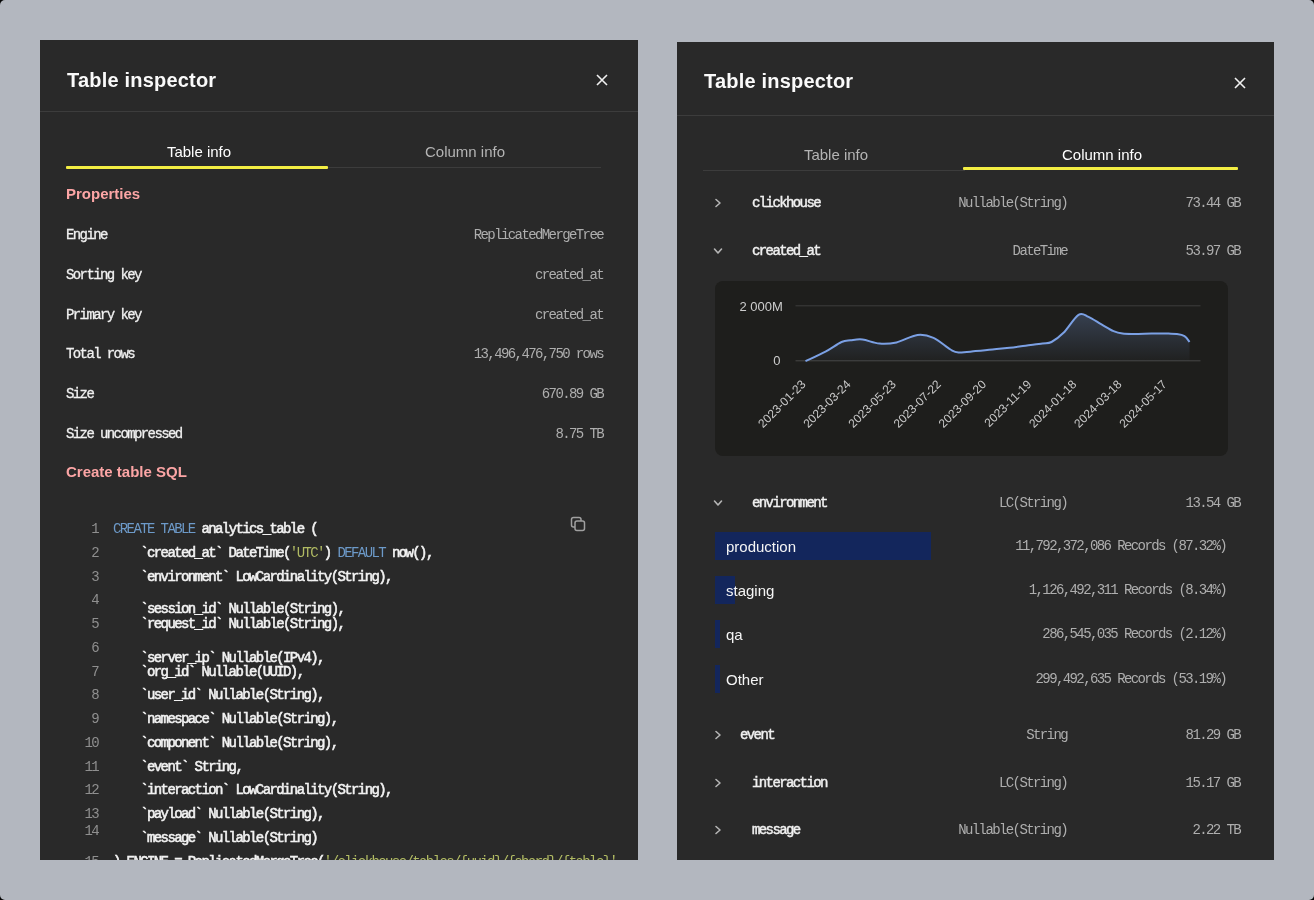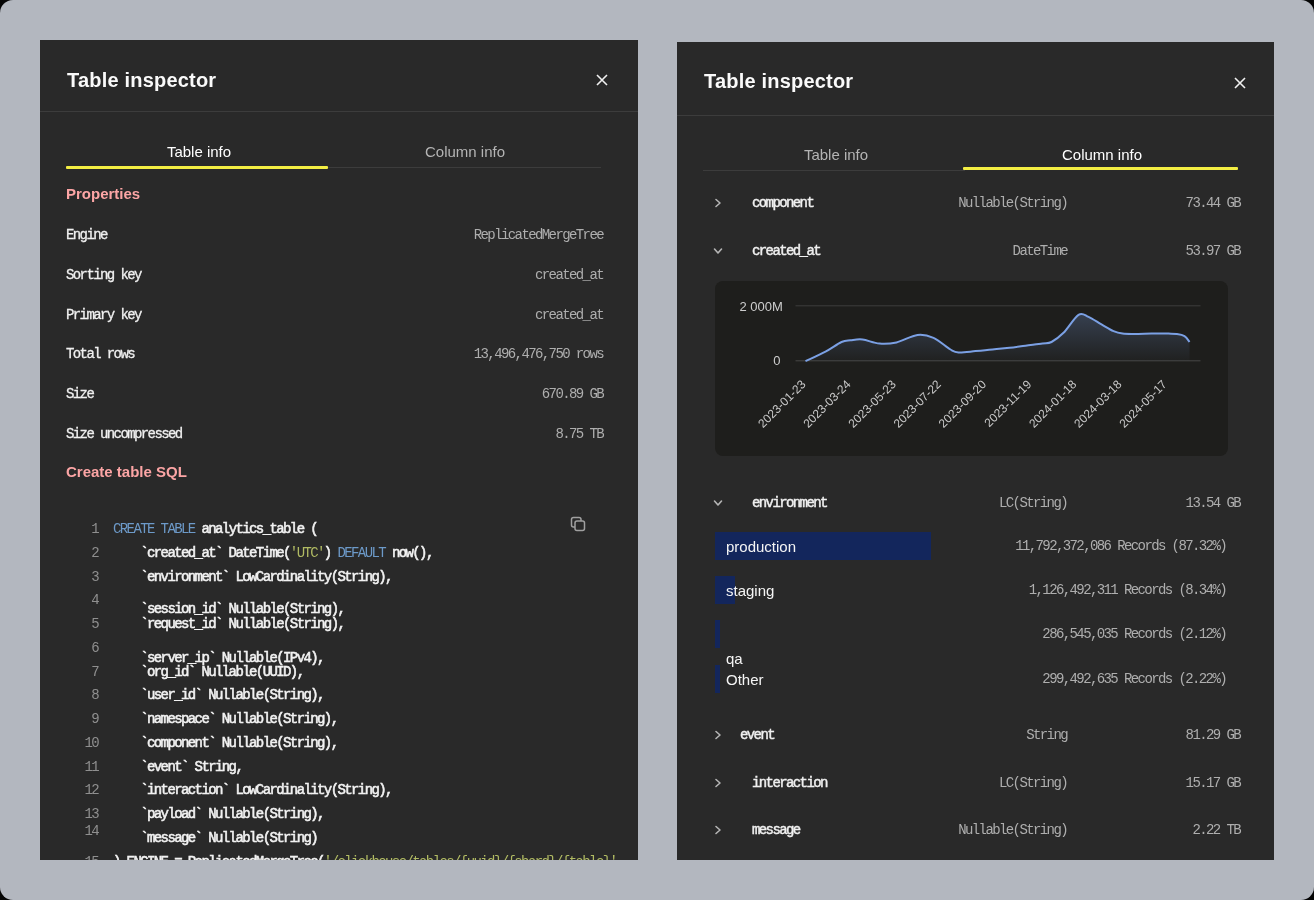--- a/index.html
+++ b/index.html
@@ -1,17 +1,17 @@
 <!DOCTYPE html>
 <html><head>
 <meta charset="utf-8">
 <style>
 * { margin:0; padding:0; box-sizing:border-box; }
 html,body { width:1314px; height:900px; background:#050505; overflow:hidden; }
-.page { position:absolute; left:0; top:0; width:1314px; height:900px; background:#b3b7bf; border-radius:13px; overflow:hidden; }
+.page { position:absolute; left:0; top:0; width:1314px; height:900px; background:#b3b7bf; border-radius:5px; overflow:hidden; }
 .modal { position:absolute; top:40px; height:820px; background:#292929; overflow:hidden; }
 #m1 { left:40px; width:598px; }
 #m2 { left:677px; width:597px; top:42px; height:818px; }
 .abs { position:absolute; }
 .title { font:700 20px "Liberation Sans", sans-serif; color:#fafafa; letter-spacing:0.2px; }
 .hdiv { position:absolute; left:0; width:100%; height:1px; background:#3c3c3c; }
 .tabtxt { font:400 15px "Liberation Sans", sans-serif; text-align:center; }
 .tab-on { color:#ffffff; }
 .tab-off { color:#b4b4b4; }
 .yellow { position:absolute; height:3px; background:#f3ee43; border-radius:1px; }
@@ -111,21 +111,21 @@
 
   <div class="abs tabtxt tab-off" style="left:26px; top:106px; width:266px;">Table info</div>
   <div class="abs tabtxt tab-on" style="left:292px; top:106px; width:266px;">Column info</div>
   <div class="grayline" style="left:26px; top:130px; width:262px;"></div>
   <div class="yellow" style="left:286px; top:127px; width:275px;"></div>
 
   <div id="collist">
           <svg class="abs" style="left:36px; top:158px;" width="10" height="10" viewBox="0 0 10 10">
             <path class="chev" d="M3 1.5 L7 5 L3 8.5"></path>
           </svg>
-          <div class="abs mono mlabel" style="left:75px; top:155px; -webkit-text-stroke:0.45px currentColor;">component</div>
+          <div class="abs mono mlabel" style="left:75px; top:155px; -webkit-text-stroke:0.45px currentColor;">clickhouse</div>
           <div class="abs mono mval" style="right:207px; top:155px;">Nullable(String)</div>
           <div class="abs mono mval" style="right:34px; top:155px;">73.44 GB</div>
           <svg class="abs" style="left:36px; top:206px;" width="10" height="10" viewBox="0 0 10 10">
             <path class="chev" d="M1.5 3 L5 7 L8.5 3"></path>
           </svg>
           <div class="abs mono mlabel" style="left:75px; top:203px; -webkit-text-stroke:0.45px currentColor;">created_at</div>
           <div class="abs mono mval" style="right:207px; top:203px;">DateTime</div>
           <div class="abs mono mval" style="right:34px; top:203px;">53.97 GB</div>
           <svg class="abs" style="left:36px; top:458px;" width="10" height="10" viewBox="0 0 10 10">
             <path class="chev" d="M1.5 3 L5 7 L8.5 3"></path>
@@ -133,25 +133,25 @@
           <div class="abs mono mlabel" style="left:75px; top:455px; -webkit-text-stroke:0.45px currentColor;">environment</div>
           <div class="abs mono mval" style="right:207px; top:455px;">LC(String)</div>
           <div class="abs mono mval" style="right:34px; top:455px;">13.54 GB</div>
           <div class="bar" style="left:38px; top:492px; width:216px;"></div>
           <div class="abs sans15" style="left:49px; top:498px;">production</div>
           <div class="abs mono mval" style="right:48px; top:498px;">11,792,372,086 Records (87.32%)</div>
           <div class="bar" style="left:38px; top:536px; width:20px;"></div>
           <div class="abs sans15" style="left:49px; top:542px;">staging</div>
           <div class="abs mono mval" style="right:48px; top:542px;">1,126,492,311 Records (8.34%)</div>
           <div class="bar" style="left:38px; top:580px; width:5px;"></div>
-          <div class="abs sans15" style="left:49px; top:586px;margin-top:24px;">qa</div>
+          <div class="abs sans15" style="left:49px; top:586px;">qa</div>
           <div class="abs mono mval" style="right:48px; top:586px;">286,545,035 Records (2.12%)</div>
           <div class="bar" style="left:38px; top:625px; width:5px;"></div>
           <div class="abs sans15" style="left:49px; top:631px;">Other</div>
-          <div class="abs mono mval" style="right:48px; top:631px;">299,492,635 Records (2.22%)</div>
+          <div class="abs mono mval" style="right:48px; top:631px;">299,492,635 Records (53.19%)</div>
           <svg class="abs" style="left:36px; top:690px;" width="10" height="10" viewBox="0 0 10 10">
             <path class="chev" d="M3 1.5 L7 5 L3 8.5"></path>
           </svg>
           <div class="abs mono mlabel" style="left:63px; top:687px; -webkit-text-stroke:0.45px currentColor;">event</div>
           <div class="abs mono mval" style="right:207px; top:687px;">String</div>
           <div class="abs mono mval" style="right:34px; top:687px;">81.29 GB</div>
           <svg class="abs" style="left:36px; top:738px;" width="10" height="10" viewBox="0 0 10 10">
             <path class="chev" d="M3 1.5 L7 5 L3 8.5"></path>
           </svg>
           <div class="abs mono mlabel" style="left:75px; top:735px; -webkit-text-stroke:0.45px currentColor;">interaction</div>

